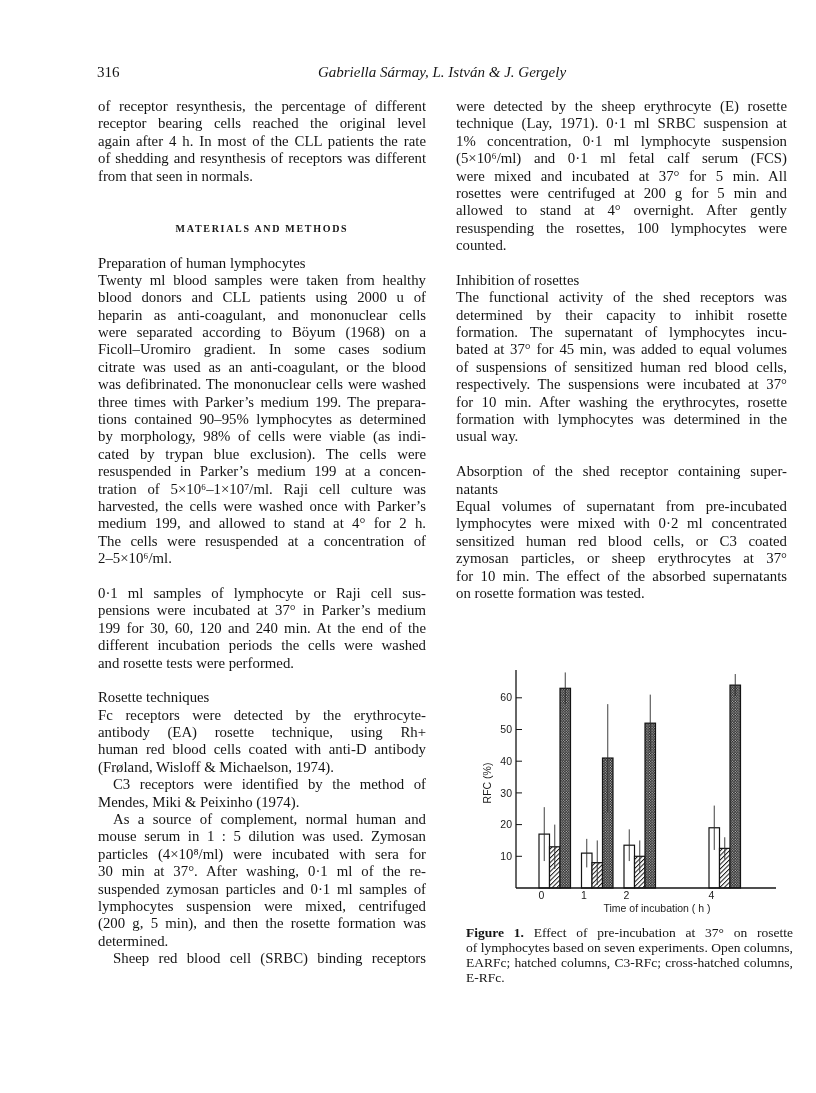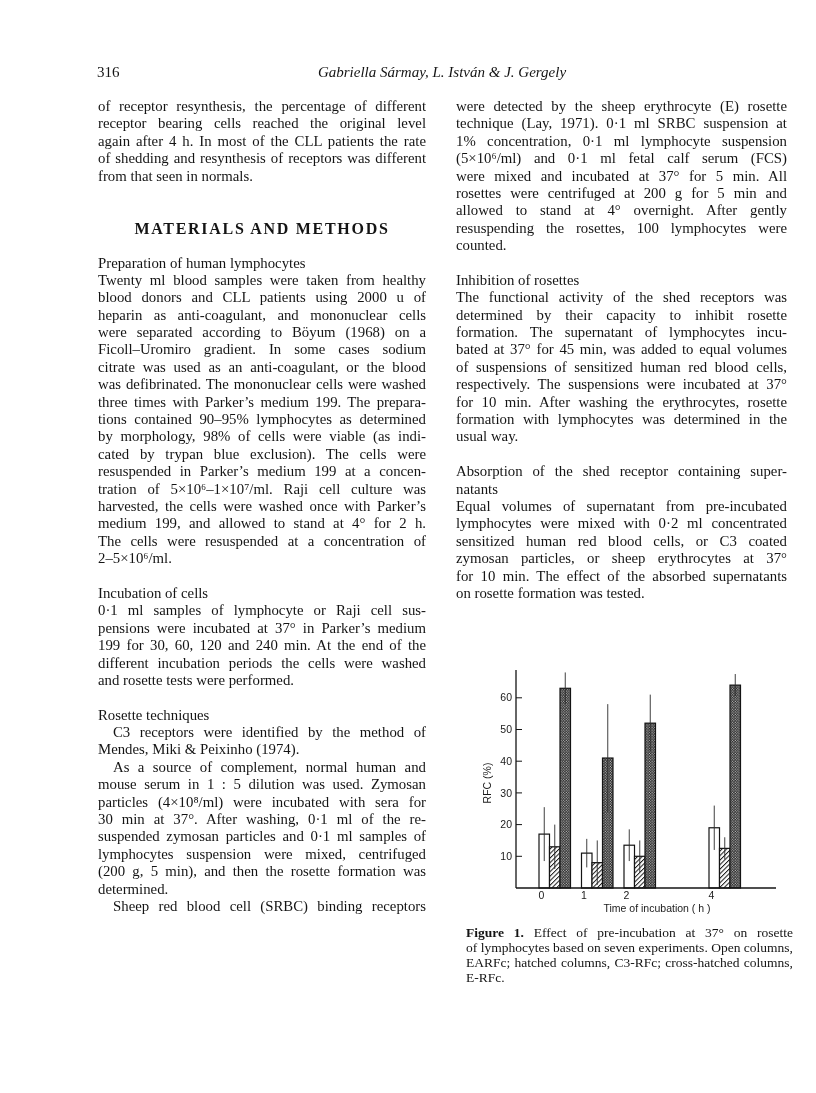--- a/index.html
+++ b/index.html
@@ -26,21 +26,21 @@
   .line {
     height: 17.4px; line-height: 17.4px;
     font-size: 14.8px;
     text-align: justify; text-align-last: justify;
     overflow: hidden;
   }
   .line.last { text-align-last: left; }
   .line.indent { padding-left: 15px; }
   .section-heading .line {
     text-align: center; text-align-last: center;
-    font-weight: bold; font-size: 16px; letter-spacing: 1.7px;
+    font-weight: bold; font-size: 10px; letter-spacing: 1.7px;
   }
   .subheading .line { }
   .chart-svg { position: absolute; left: 460px; top: 660px; }
   .chart-svg text { font-family: "Liberation Sans", "DejaVu Sans", sans-serif; fill: #1a1a1a; }
   .caption { position: absolute; left: 466px; top: 925px; width: 327px; }
   .caption .cline {
     height: 15px; line-height: 15px; font-size: 13.5px;
     text-align: justify; text-align-last: justify; overflow: hidden;
   }
   .caption .cline.last { text-align-last: left; }
@@ -82,33 +82,36 @@
       <div class="line">by morphology, 98% of cells were viable (as indi-</div>
       <div class="line">cated by trypan blue exclusion). The cells were</div>
       <div class="line">resuspended in Parker’s medium 199 at a concen-</div>
       <div class="line">tration of 5×10⁶–1×10⁷/ml. Raji cell culture was</div>
       <div class="line">harvested, the cells were washed once with Parker’s</div>
       <div class="line">medium 199, and allowed to stand at 4° for 2 h.</div>
       <div class="line">The cells were resuspended at a concentration of</div>
       <div class="line last">2–5×10⁶/ml.</div>
     </div>
     <div class="line"></div>
-    <div class="block subheading">
-      <div class="line last">Incubation of cells</div>
-    </div>
     <div class="block paragraph">
       <div class="line">0·1 ml samples of lymphocyte or Raji cell sus-</div>
       <div class="line">pensions were incubated at 37° in Parker’s medium</div>
       <div class="line">199 for 30, 60, 120 and 240 min. At the end of the</div>
       <div class="line">different incubation periods the cells were washed</div>
       <div class="line last">and rosette tests were performed.</div>
     </div>
     <div class="line"></div>
     <div class="block subheading">
       <div class="line last">Rosette techniques</div>
+    </div>
+    <div class="block paragraph">
+      <div class="line">Fc receptors were detected by the erythrocyte-</div>
+      <div class="line">antibody (EA) rosette technique, using Rh+</div>
+      <div class="line">human red blood cells coated with anti-D antibody</div>
+      <div class="line last">(Frøland, Wisloff &amp; Michaelson, 1974).</div>
     </div>
     <div class="block paragraph">
       <div class="line indent">C3 receptors were identified by the method of</div>
       <div class="line last">Mendes, Miki &amp; Peixinho (1974).</div>
     </div>
     <div class="block paragraph">
       <div class="line indent">As a source of complement, normal human and</div>
       <div class="line">mouse serum in 1 : 5 dilution was used. Zymosan</div>
       <div class="line">particles (4×10⁸/ml) were incubated with sera for</div>
       <div class="line">30 min at 37°. After washing, 0·1 ml of the re-</div>

